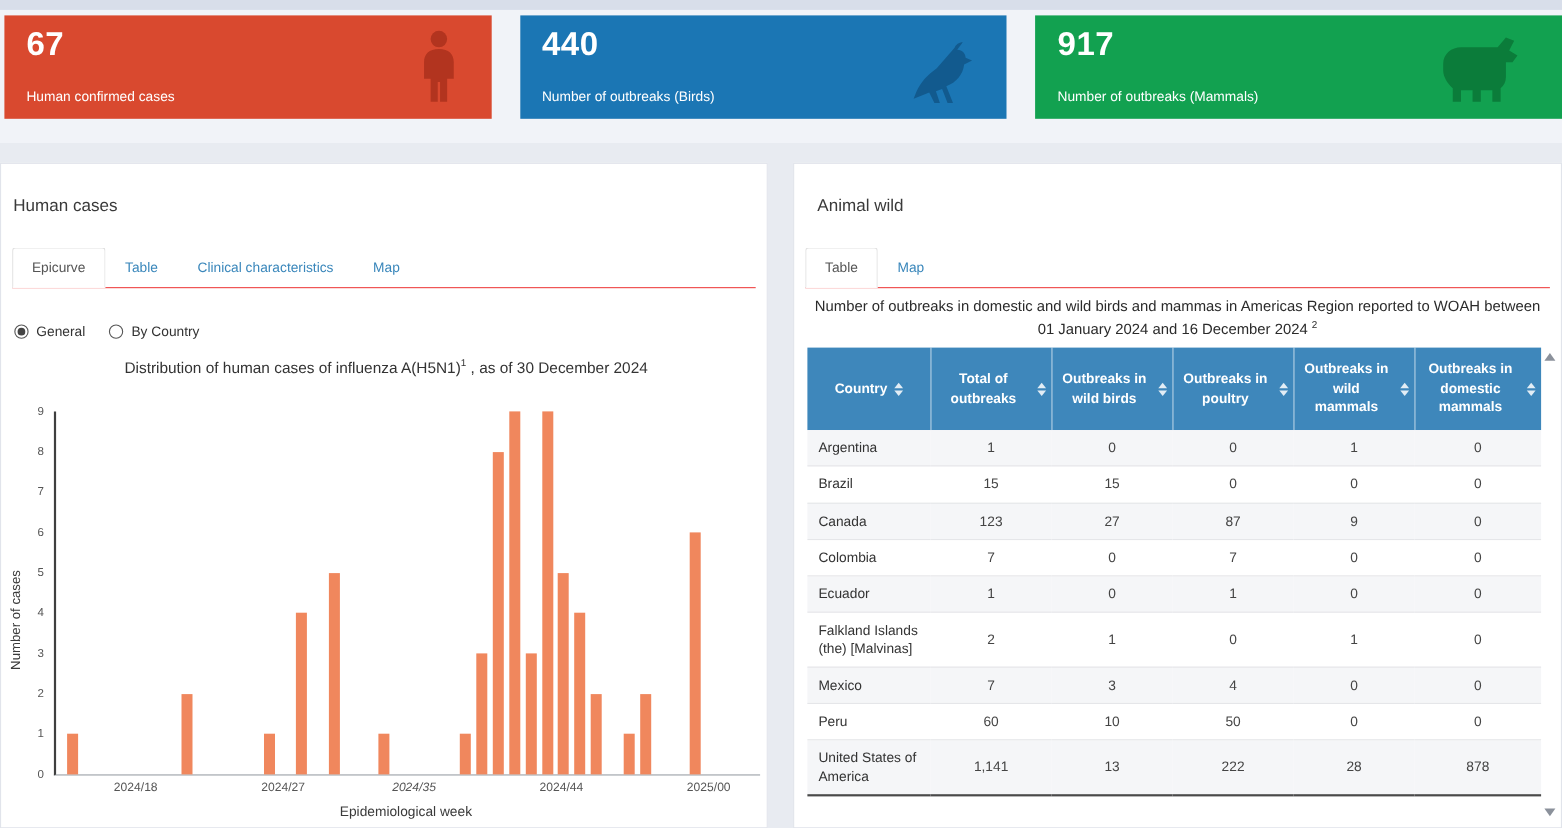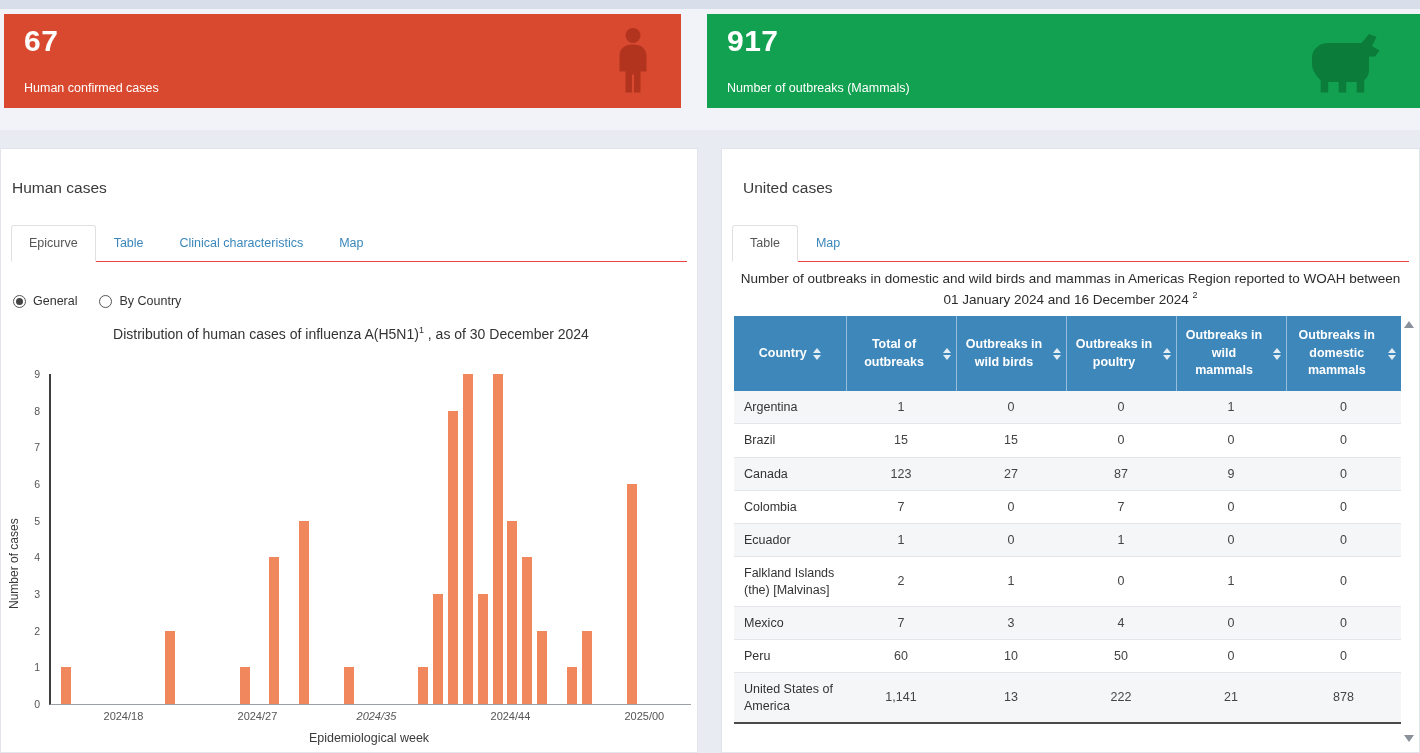--- a/index.html
+++ b/index.html
@@ -85,20 +85,29 @@
 <div class="main-bg"></div>
 
 <div class="cards">
   <div class="kpi-card" style="background: rgb(217, 73, 47);">
     <div class="kpi-value">67</div>
     <div class="kpi-label">Human confirmed cases</div>
     <span class="kpi-icon" style="color: rgb(178, 52, 31);">
       <svg viewBox="0 0 32 48">
           <circle cx="16" cy="7" r="5"></circle>
           <path d="M16 13c-6 0-9 3-9 8v10h4v14h4.3V33h1.4v12H21V31h4V21c0-5-3-8-9-8z"></path>
+        </svg>
+    </span>
+  </div>
+  <div class="kpi-card" style="background: rgb(27, 118, 180);">
+    <div class="kpi-value">440</div>
+    <div class="kpi-label">Number of outbreaks (Birds)</div>
+    <span class="kpi-icon" style="color: rgb(18, 90, 142);">
+      <svg viewBox="0 0 64 64">
+          <path d="M50 12c-3.2 0-5.6 2-6.6 4.4L29 33c-8 6-12.5 10.5-16.5 19l-2.2 5.6 12.6-5 4.2 8.4h4.4l-3.2-9.4 5-2 4.4 11.4h4.4l-5.4-13.6c8.2-3.2 13.4-9.4 14.4-17.6l6.4-3.2-5.2-2.2c-.2-3.2-2.4-6.4-6.8-6.4z"></path>
         </svg>
     </span>
   </div>
   <div class="kpi-card" style="background: rgb(18, 161, 80); padding-left: 36px;">
     <div class="kpi-value">917</div>
     <div class="kpi-label">Number of outbreaks (Mammals)</div>
     <span class="kpi-icon" style="color: rgb(11, 124, 58);">
       <svg viewBox="0 0 64 48">
           <path d="M8 22c0-6 5-10 11-10h22l5-6 5 2-3 6 5 3-3 4h-4v9c0 3-1.2 5.2-3.2 6.8V45h-5v-7h-7v7h-5v-7h-7v7h-5v-8.2C10.8 34 8 30 8 26v-4z"></path>
         </svg>
@@ -168,21 +177,21 @@
       <span class="xtick" style="left: 74.4px;">2024/18</span>
       <span class="xtick" style="left: 208.4px;">2024/27</span>
       <span class="xtick" style="left: 327.4px; font-style: italic;">2024/35</span>
       <span class="xtick" style="left: 461.4px;">2024/44</span>
       <span class="xtick" style="left: 595.3px;">2025/00</span>
     </div>
   <div class="xlabel">Epidemiological week</div>
 </section>
 
 <section class="panel panel-animal">
-  <h2 class="panel-title" style="margin:0;font-weight:normal;">United cases</h2>
+  <h2 class="panel-title" style="margin:0;font-weight:normal;">Animal wild</h2>
 
   <nav class="tabbar">
     <span class="tab active">Table</span>
     <span class="tab">Map</span>
   </nav>
 
   <div class="caption">
     <span>Number of outbreaks in domestic and wild birds and mammas in Americas Region reported to WOAH between 01 January 2024 and 16 December 2024</span> <sup>2</sup>
   </div>
 
@@ -316,21 +325,21 @@
           <td>10</td>
           <td>50</td>
           <td>0</td>
           <td>0</td>
         </tr>
         <tr class="stripe">
           <td class="country">United States of America</td>
           <td>1,141</td>
           <td>13</td>
           <td>222</td>
-          <td>21</td>
+          <td>28</td>
           <td>878</td>
         </tr>
       </tbody>
   </table>
 
   <span class="scroll-up"></span>
   <span class="scroll-dn"></span>
 </section>
 
 </body></html>

